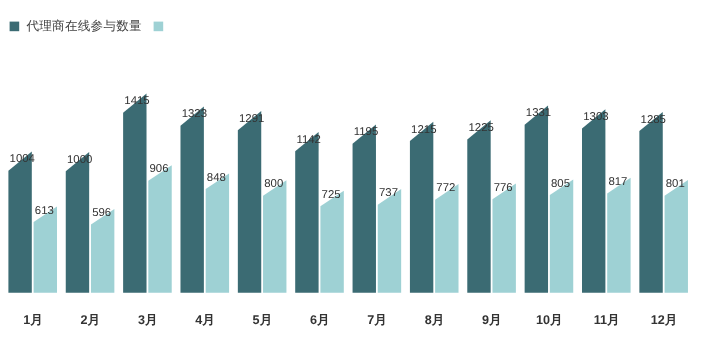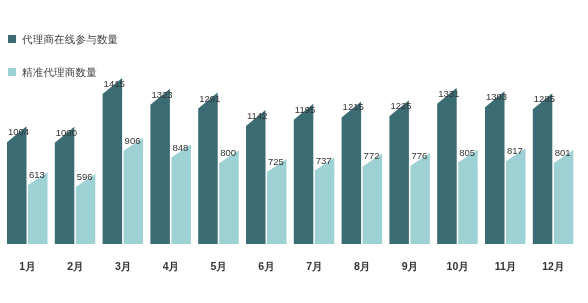--- a/index.html
+++ b/index.html
@@ -18,24 +18,24 @@
     position: relative;
     width: 588px;
     height: 303px;
     background: #ffffff;
   }
 
   
   .legend {
     position: absolute;
     left: 8px;
-    top: 34px;
+    top: 17px;
     display: flex;
-    flex-direction: column;
-    gap: 22px;
+    flex-direction: row;
+    gap: 10px;
   }
   .legend-item {
     display: flex;
     align-items: center;
     gap: 6px;
     line-height: 1;
   }
   .legend-swatch {
     width: 8px;
     height: 8px;
@@ -79,21 +79,20 @@
 
 <div id="chart-root">
 
   <div class="legend">
     <div class="legend-item">
       <span class="legend-swatch" style="background: rgb(59, 107, 115);"></span>
       <span class="legend-label">代理商在线参与数量</span>
     </div>
     <div class="legend-item">
       <span class="legend-swatch" style="background: rgb(158, 209, 212);"></span>
-      <span class="legend-label">精准代理商数量</span>
     </div>
   </div>
 
   <div class="plot-area">
     <svg class="plot-svg" id="plot-svg" viewBox="0 0 588 303">
         <polygon points="7,142.21625441696114 26.5,126.21625441696114 26.5,244 7,244" fill="#3b6b73"></polygon>
         <text x="8" y="135.21625441696114" class="value-label" text-anchor="start">1004</text>
         <polygon points="28,185.08621908127208 47.5,172.08621908127208 47.5,244 28,244" fill="#9ed1d4"></polygon>
         <text x="29" y="178.08621908127208" class="value-label" text-anchor="start">613</text>
         <text x="27.5" y="270" class="axis-label" text-anchor="middle">1月</text>

